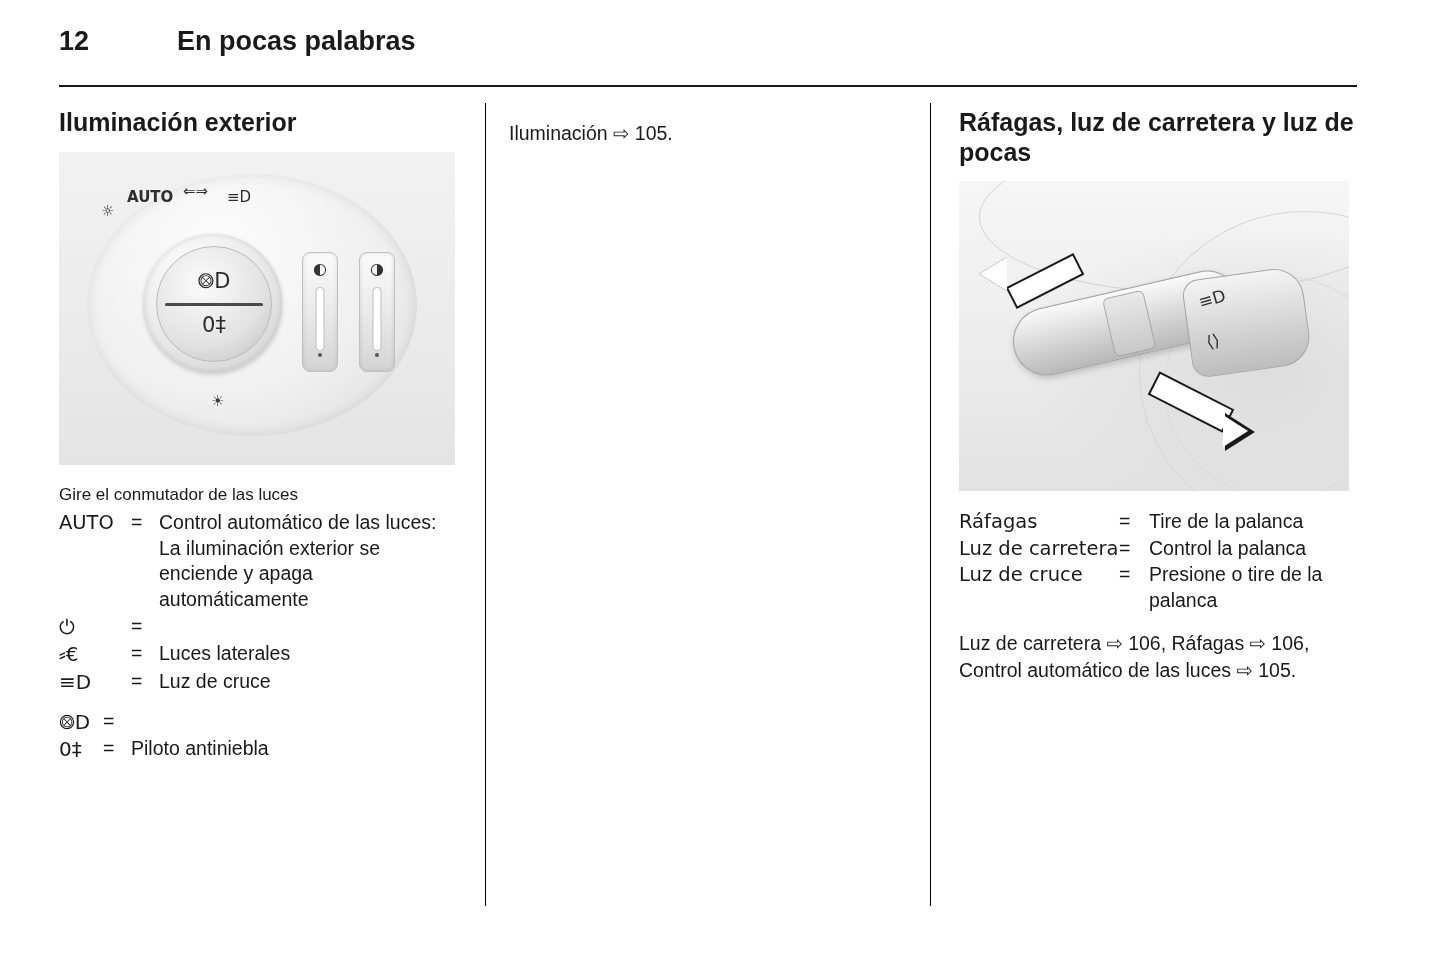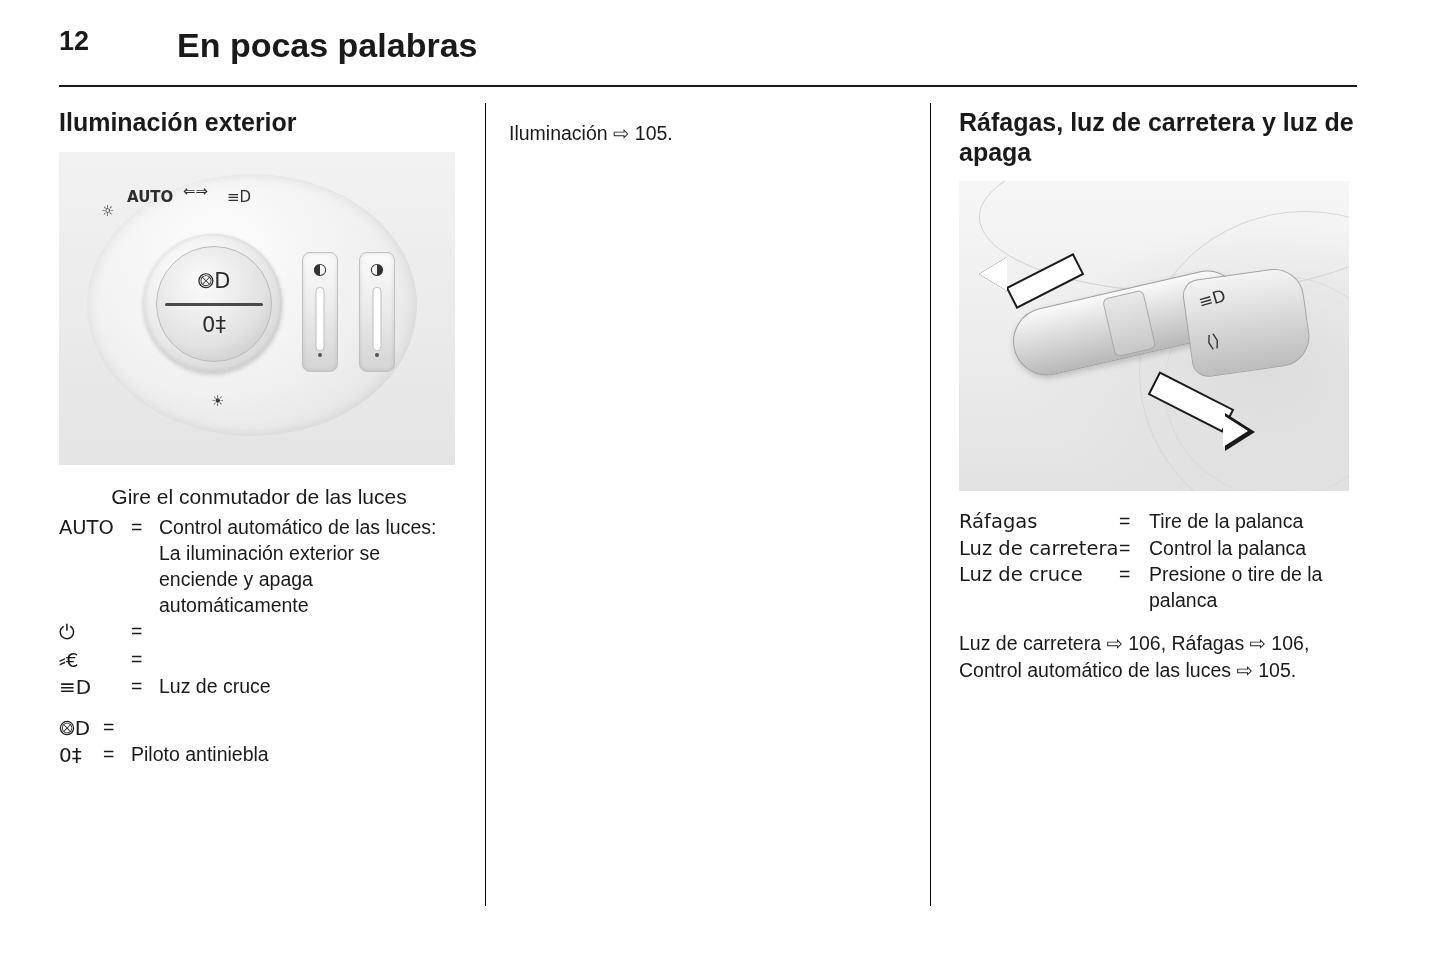--- a/index.html
+++ b/index.html
@@ -35,21 +35,21 @@
     left: 0;
     top: 0;
     font-size: 27px;
     font-weight: bold;
     letter-spacing: 0px;
   }
   .header-title {
     position: absolute;
     left: 118px;
     top: 0;
-    font-size: 34px;
+    font-size: 27px;
     font-weight: bold;
   }
   .header-rule {
     position: absolute;
     left: 59px;
     top: 85px;
     width: 1298px;
     height: 2px;
     background: #1a1a1a;
   }
@@ -302,24 +302,23 @@
     text-align: left;
   }
   .defrow .desc {
     flex: 1 1 auto;
   }
 
   .deflist.col3-list .term { min-width: 0; flex: 0 0 160px; }
   .deflist.col3-list .eq { width: 30px; }
 
   .lead-line {
-    font-size: 21px;
+    font-size: 17px;
     line-height: 1.38;
     margin: 0 0 4px 0;
-    text-align: center;
   }
 
   .sym { font-family: "DejaVu Sans", sans-serif; }
 </style>
 </head>
 <body>
 
 <div class="page">
 
   <div class="header">
@@ -375,20 +374,21 @@
         <span class="eq">=</span>
         <span class="desc">Control automático de las luces: La iluminación exterior se enciende y apaga automáticamente</span>
       </div>
       <div class="defrow">
         <span class="term sym">⏻</span>
         <span class="eq">=</span>
       </div>
       <div class="defrow">
         <span class="term sym">⸗€</span>
         <span class="eq">=</span>
+        <span class="desc">Luces laterales</span>
       </div>
       <div class="defrow">
         <span class="term sym">≡D</span>
         <span class="eq">=</span>
         <span class="desc">Luz de cruce</span>
       </div>
     </div>
 
 
     <div class="deflist">
@@ -404,21 +404,21 @@
     </div>
 
   </div>
 
   <div class="column col2">
     <p class="body-text" style="margin-top:12px;">Iluminación ⇨ 105.</p>
   </div>
 
   <div class="column col3">
 
-    <h2 class="section-title">Ráfagas, luz de carretera y luz de apaga</h2>
+    <h2 class="section-title">Ráfagas, luz de carretera y luz de pocas</h2>
 
     <div class="figure fig-lever">
       <div class="lv-dash"></div>
       <div class="lv-curve lv-c1"></div>
       <div class="lv-curve lv-c2"></div>
       <div class="lv-curve lv-c3"></div>
 
       <div class="lv-stalk">
         <div class="lv-stalk-ring"></div>
       </div>

